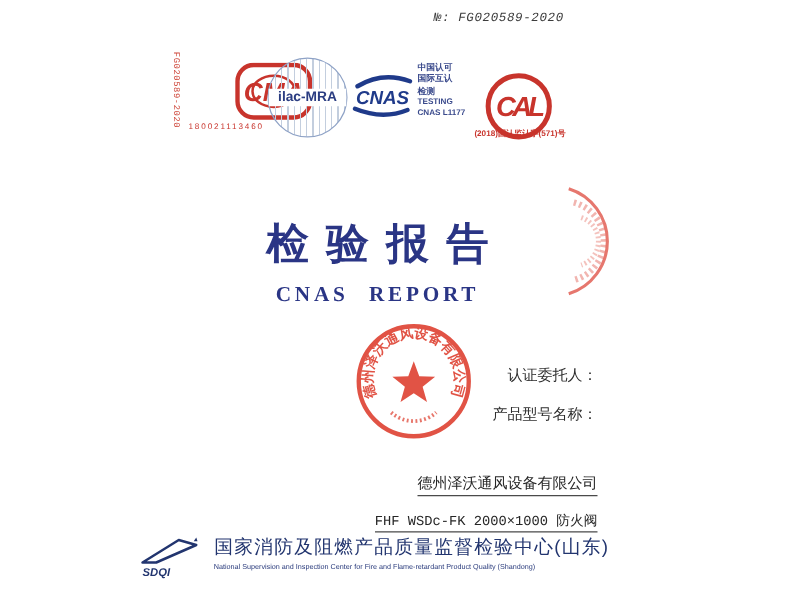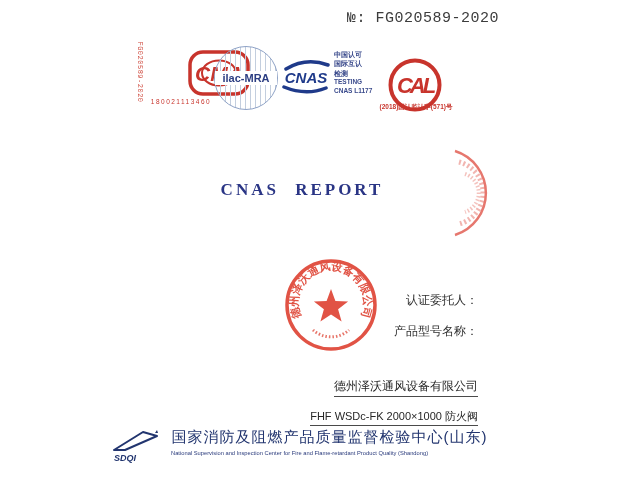--- a/index.html
+++ b/index.html
@@ -2,21 +2,21 @@
 <html><head>
 <meta charset="utf-8">
 <style>
   * { margin:0; padding:0; box-sizing:border-box; }
   html,body { width:640px; height:480px; background:#ffffff; overflow:hidden;
               font-family:"Liberation Sans", sans-serif; }
   .page { position:relative; width:640px; height:480px; background:#fff; }
 
   
   .report-no { position:absolute; left:347px; top:10px; font-family:"Liberation Mono", monospace;
-               font-size:15px; color:#3c3c3c; letter-spacing:0.5px; }
+               font-size:10px; color:#3c3c3c; letter-spacing:0.5px;font-style:italic; }
 
   
   .vertical-code { position:absolute; left:104px; top:68px; width:72px; text-align:center;
                    transform:rotate(90deg); font-family:"Liberation Mono", monospace;
                    font-size:7px; color:#cf4a3e; letter-spacing:0.5px; }
 
   
   .logo { position:absolute; }
   .cma-wrap { left:144px; top:50px; width:65px;padding-left:44px; }
   .cma-num { position:absolute; left:148px; top:98px; width:66px; text-align:center;
@@ -41,21 +41,21 @@
               text-indent:14px; }
   .title-en { margin-top:8px; font-family:"Liberation Serif", serif; font-weight:bold;
               font-size:17px; color:#2a3585; letter-spacing:3px; word-spacing:9px; }
 
   
   .fields { position:absolute; left:172px; top:292px; width:306px; }
   .field-row { display:flex; align-items:flex-end; height:21px; margin-bottom:10px;flex-direction:column; }
   .field-label { flex:0 0 86px; font-size:12px; color:#2e2e2e; }
   .field-value { flex:1; font-size:12px; color:#262626; border-bottom:1px solid #4a4a4a;
                  font-family:"Liberation Serif", serif; padding-bottom:1px; white-space:nowrap; }
-  .field-row:nth-child(2) .field-value { font-family:Liberation Sans, sans-serif; font-size:11px; }
+  .field-row:nth-child(2) .field-value { font-family:Liberation Mono, monospace; font-size:11px; }
 
   
   .stamp { position:absolute; left:283px; top:257px; width:96px; height:96px;
            opacity:0.88; mix-blend-mode:multiply; }
   .partial-stamp { position:absolute; left:445px; top:148px; width:60px; height:90px;
                    opacity:0.8; }
 
   
   .footer { position:absolute; left:0; top:428px; width:640px; display:flex;
             justify-content:center; align-items:flex-start; gap:10px; }
@@ -112,20 +112,21 @@
   </div>
   <div class="cal-caption">(2018)国认监认字(571)号</div>
 
   <svg class="partial-stamp" viewBox="0 0 60 90">
     <path d="M10,3 A 44,44 0 0 1 10,87" fill="none" stroke="#e0564a" stroke-width="2.5"></path>
     <path d="M14,14 A 32,32 0 0 1 14,76" fill="none" stroke="#e0564a" stroke-width="5" stroke-dasharray="2,2.5" opacity="0.55"></path>
     <path d="M20,26 A 20,20 0 0 1 20,64" fill="none" stroke="#e0564a" stroke-width="4" stroke-dasharray="1.5,2" opacity="0.45"></path>
   </svg>
 
   <div class="title-block">
+    <div class="title-zh">检验报告</div>
     <div class="title-en">CNAS REPORT</div>
   </div>
 
   <div class="fields">
     <div class="field-row">
       <span class="field-label">认证委托人：</span>
       <span class="field-value">德州泽沃通风设备有限公司</span>
     </div>
     <div class="field-row">
       <span class="field-label">产品型号名称：</span>

